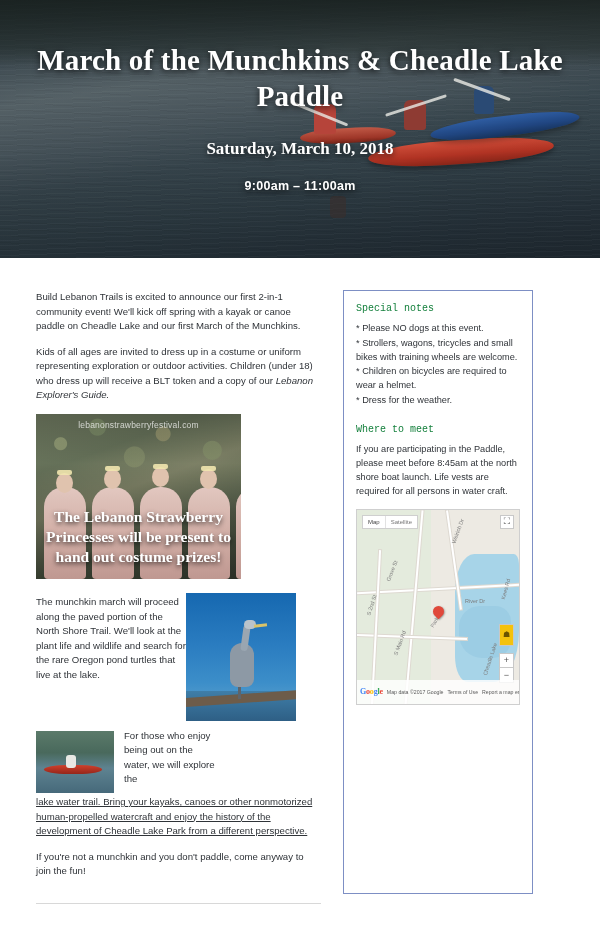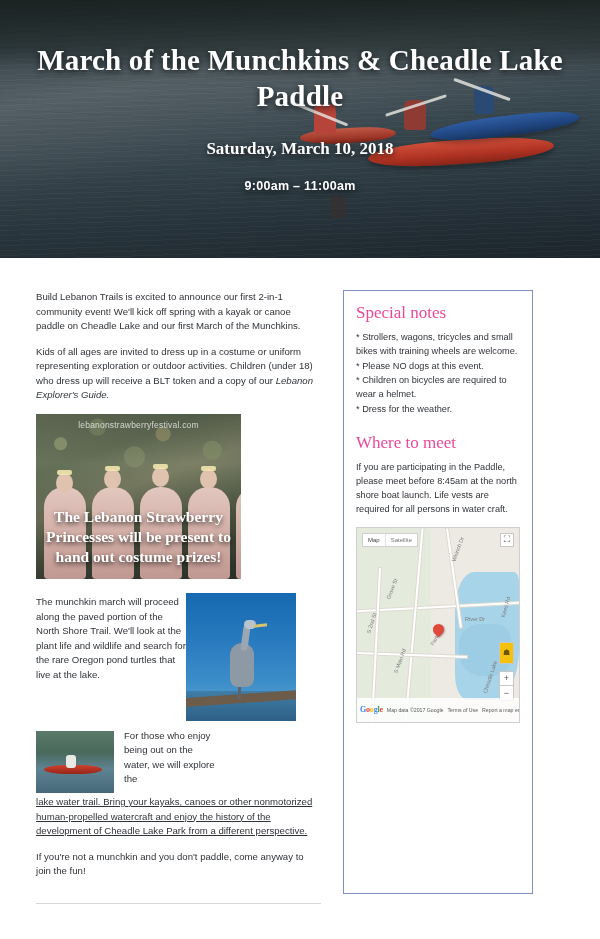--- a/index.html
+++ b/index.html
@@ -314,23 +314,23 @@
   }
 
   
   .sidebar {
     border: 1px solid #7d8fc4;
     padding: 12px 12px 14px 12px;
     min-height: 604px;
     background: #fff;
   }
   .sb-heading {
-    font-family: Liberation Serif, serif;
-    font-size: 17px;
-    color: #ec4899;
+    font-family: Liberation Mono, monospace;
+    font-size: 10px;
+    color: #15803d;
     margin: 0 0 8px 0;
     font-weight: normal;
   }
   .sb-heading.second { margin-top: 16px; }
   .sb-list { margin: 0; padding: 0; list-style: none; }
   .sb-list li {
     font-size: 9.2px;
     line-height: 1.5;
     color: #2f3338;
     margin-bottom: 1px;
@@ -543,22 +543,22 @@
 
       <p class="body">If you're not a munchkin and you don't paddle, come anyway to join the fun!</p>
 
       <hr class="hr">
     </div>
 
     <div class="col-right">
       <div class="sidebar">
         <h2 class="sb-heading">Special notes</h2>
         <ul class="sb-list">
+          <li>* Please NO dogs at this event.</li>
           <li>* Strollers, wagons, tricycles and small bikes with training wheels are welcome.</li>
-          <li>* Please NO dogs at this event.</li>
           <li>* Children on bicycles are required to wear a helmet.</li>
           <li>* Dress for the weather.</li>
         </ul>
 
         <h2 class="sb-heading second">Where to meet</h2>
         <p class="sb-para">If you are participating in the Paddle, please meet before 8:45am at the north shore boat launch. Life vests are required for all persons in water craft.</p>
 
         <div class="map">
           <div class="map-land"></div>
           <div class="map-green"></div>

